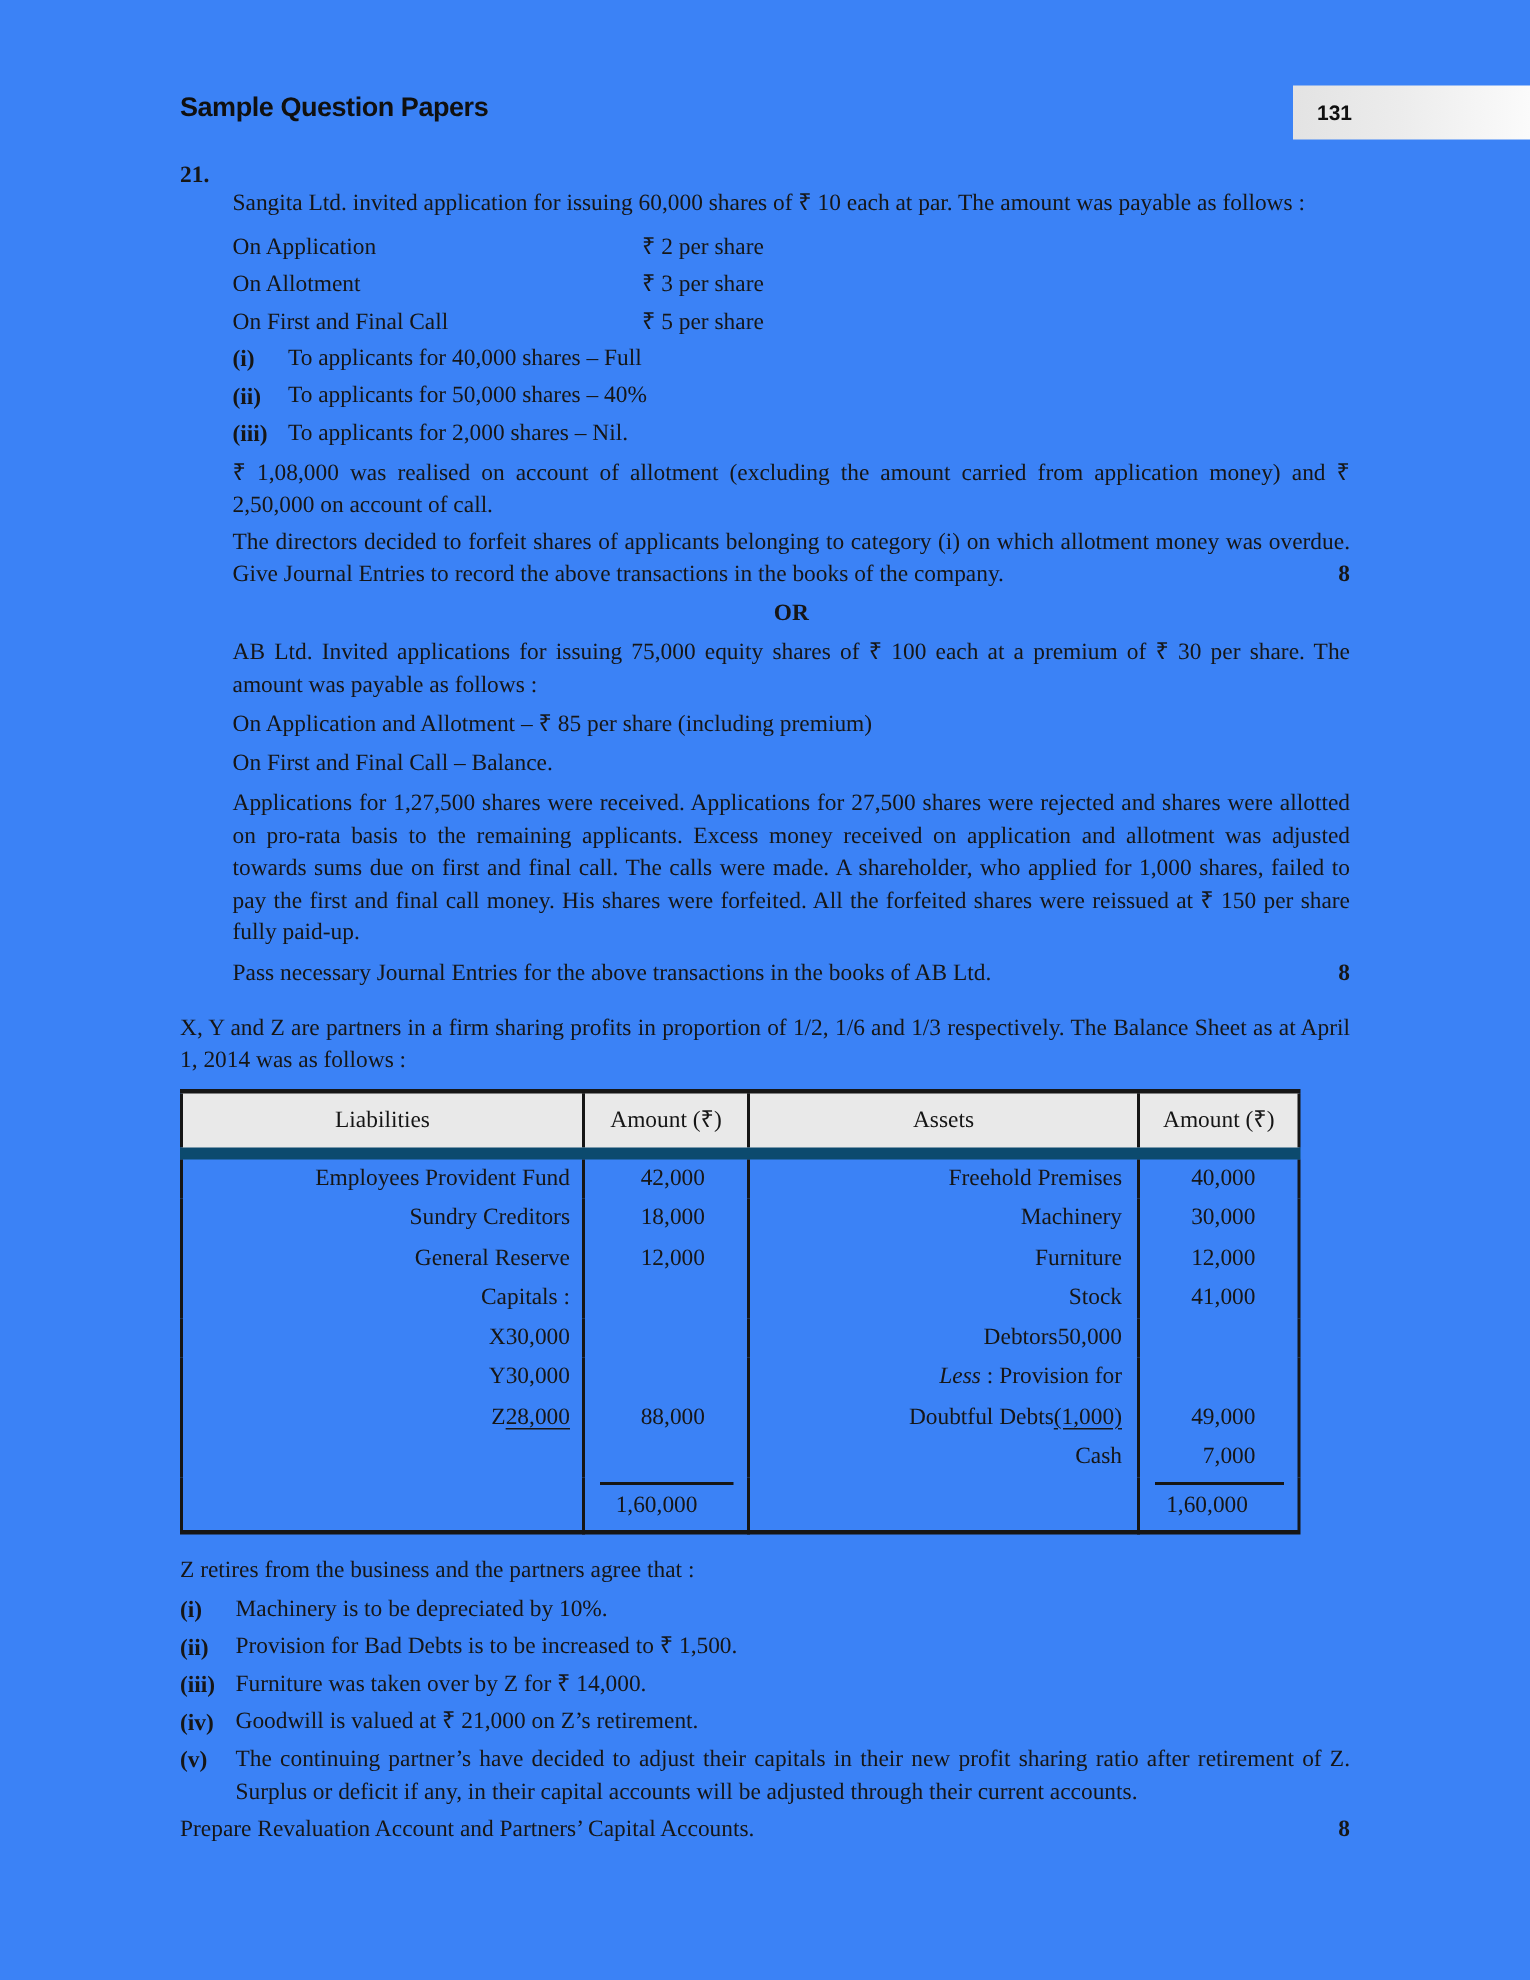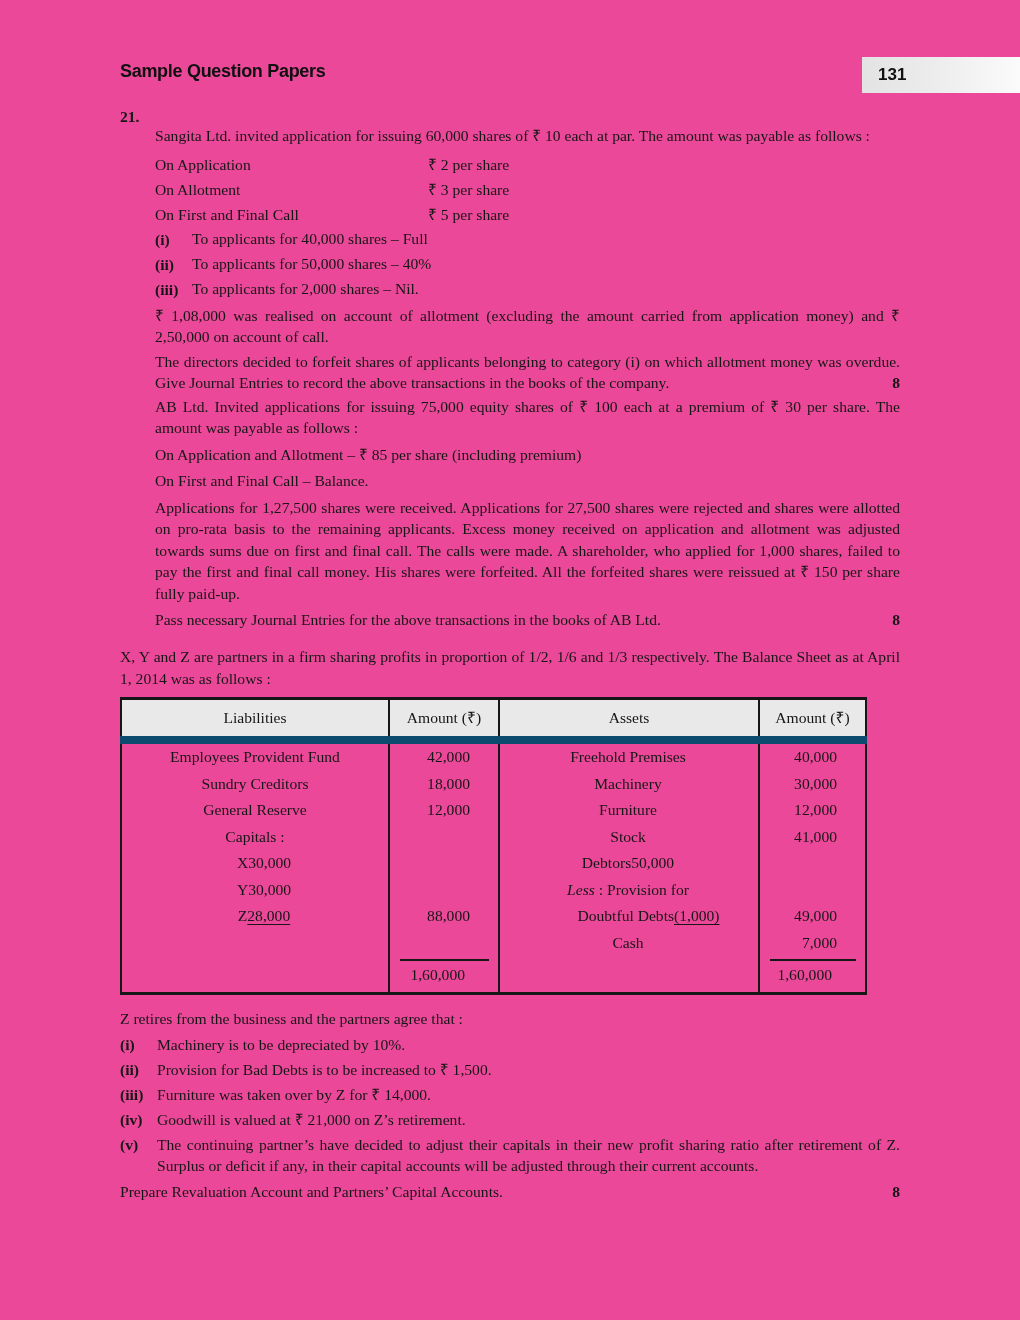--- a/index.html
+++ b/index.html
@@ -1,26 +1,26 @@
 <!DOCTYPE html>
 <html><head>
 <meta charset="utf-8">
 <style>
   html,body{margin:0;padding:0;background:#ffffff;}
-  .page{position:relative;width:1020px;height:1320px;background:#ec4899;
+  .page{position:relative;width:1020px;height:1320px;background:#3b82f6;
         font-family:"Liberation Serif", serif;color:#161616;overflow:hidden;}
 
   
   .header-title{position:absolute;left:120px;top:61px;
         font-family:"Liberation Sans", sans-serif;font-weight:bold;font-size:18px;
         letter-spacing:-0.3px;color:#101010;}
   .page-num-box{position:absolute;right:0;top:57px;width:158px;height:36px;
         background:linear-gradient(to right,#e3e3e3 0%,#ececec 45%,#fbfbfb 100%);
         display:flex;align-items:center;box-sizing:border-box;padding-left:16px;
-        font-family:"Liberation Sans", sans-serif;font-weight:bold;font-size:17px;color:#101010;}
+        font-family:"Liberation Sans", sans-serif;font-weight:bold;font-size:14px;color:#101010;}
 
   
   .content{position:absolute;left:120px;top:106px;width:780px;
         font-size:15.6px;line-height:21.5px;}
 
   .q{display:flex;margin-bottom:10px;}
   .q-num{width:35px;flex:none;font-weight:bold;}
   .q-body{flex:1;min-width:0;}
 
   p{margin:0;}
@@ -42,21 +42,21 @@
   .end-row{display:flex;justify-content:space-between;line-height:25px;margin:2px 0 4px 0;gap:23px;}
   .bold{font-weight:bold;}
 
   
   table.bs{border-collapse:collapse;width:745px;margin:8px 0 13px 0;table-layout:fixed;
         font-size:15.6px;border:2px solid #161616;border-top-width:3px;border-bottom-width:3px;}
   table.bs th{background:#e9e9e9;font-weight:normal;text-align:center;height:36px;
         border-bottom:8px solid #0c4a6e;padding:0 4px;}
   table.bs th+th, table.bs td+td{border-left:2px solid #161616;}
   table.bs td{padding:0 8px;height:26px;line-height:26.5px;vertical-align:top;}
-  .cf{display:flex;justify-content:center;}
+  .cf{display:flex;justify-content:flex-end;}
   .amt{text-align:right;padding-right:28px !important;}
   .pr4{padding-right:2px;}
   .ind1{padding-left:18px;}
   .ind2{padding-left:41px;}
   .uline{text-decoration:underline;text-underline-offset:3px;}
   .less{font-style:italic;margin-right:4px;}
   td.tot{padding:0 4px;}
   .tline{border-top:2px solid #161616;text-align:right;padding:1px 24px 3px 0;margin:3px 1px 0 2px;}
 </style>
 </head>
@@ -107,20 +107,21 @@
           </div>
         </div>
 
         <p class="just mt3 mb3">₹ 1,08,000 was realised on account of allotment (excluding the amount carried from application money) and ₹ 2,50,000 on account of call.</p>
 
         <div class="rel">
           <p class="just">The directors decided to forfeit shares of applicants belonging to category (i) on which allotment money was overdue. Give Journal Entries to record the above transactions in the books of the company.</p>
           <span class="marks">8</span>
         </div>
 
+        <p class="or-line">OR</p>
 
         <p class="just mb3">AB Ltd. Invited applications for issuing 75,000 equity shares of ₹ 100 each at a premium of ₹ 30 per share. The amount was payable as follows :</p>
         <p class="plain-line">On Application and Allotment – ₹ 85 per share (including premium)</p>
         <p class="plain-line">On First and Final Call – Balance.</p>
         <p class="just mt3 mb3">Applications for 1,27,500 shares were received. Applications for 27,500 shares were rejected and shares were allotted on pro-rata basis to the remaining applicants. Excess money received on application and allotment was adjusted towards sums due on first and final call. The calls were made. A shareholder, who applied for 1,000 shares, failed to pay the first and final call money. His shares were forfeited. All the forfeited shares were reissued at ₹ 150 per share fully paid-up.</p>
 
         <div class="end-row">
           <span>Pass necessary Journal Entries for the above transactions in the books of AB Ltd.</span>
           <span class="bold">8</span>
         </div>

